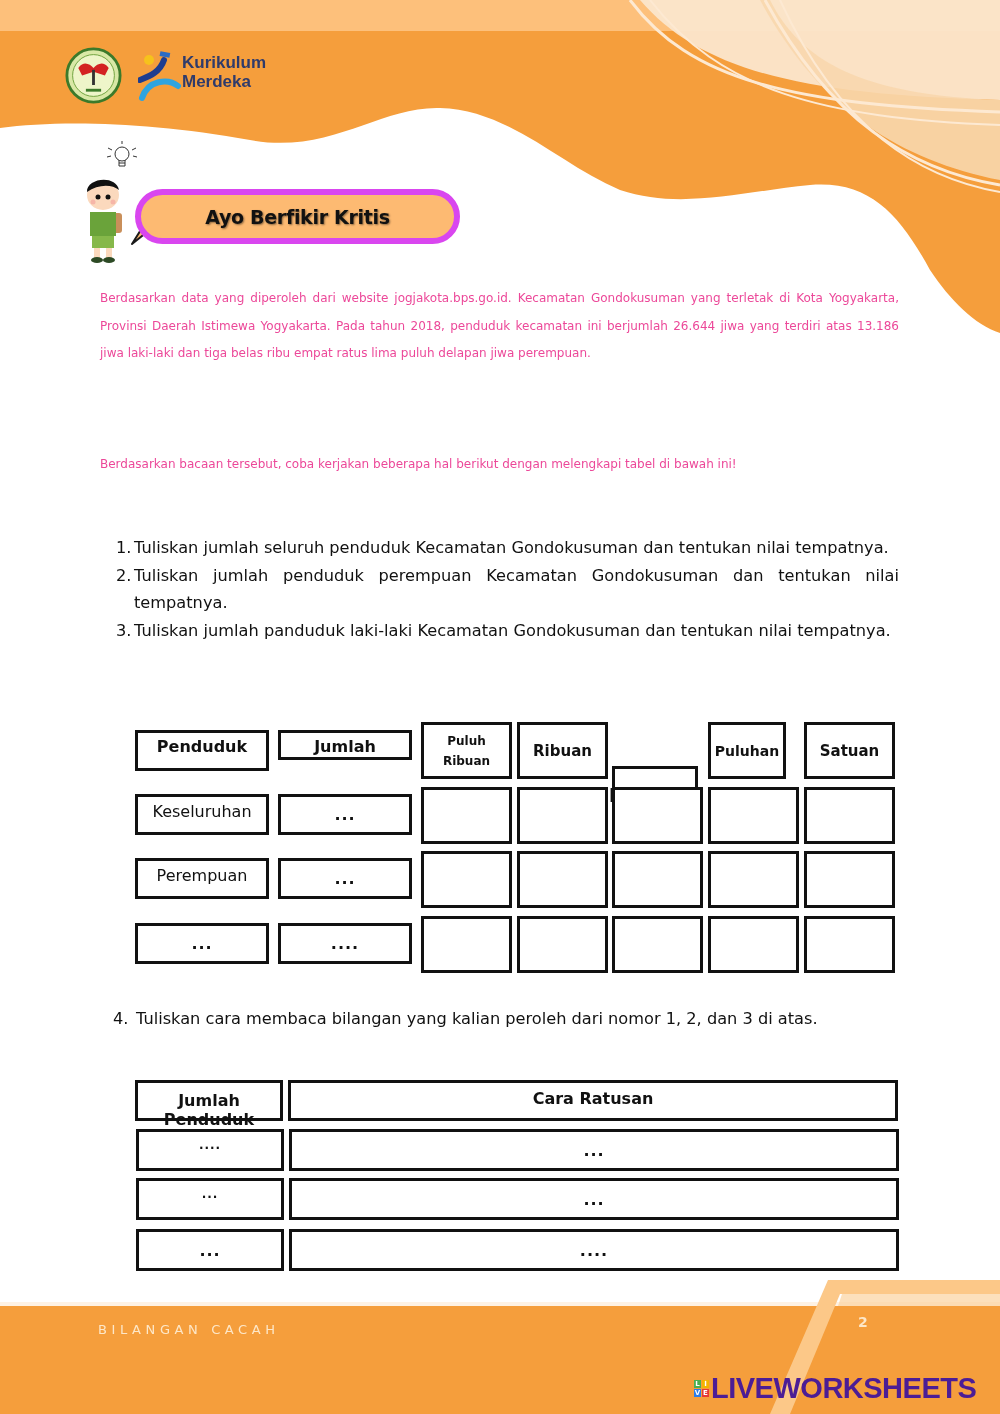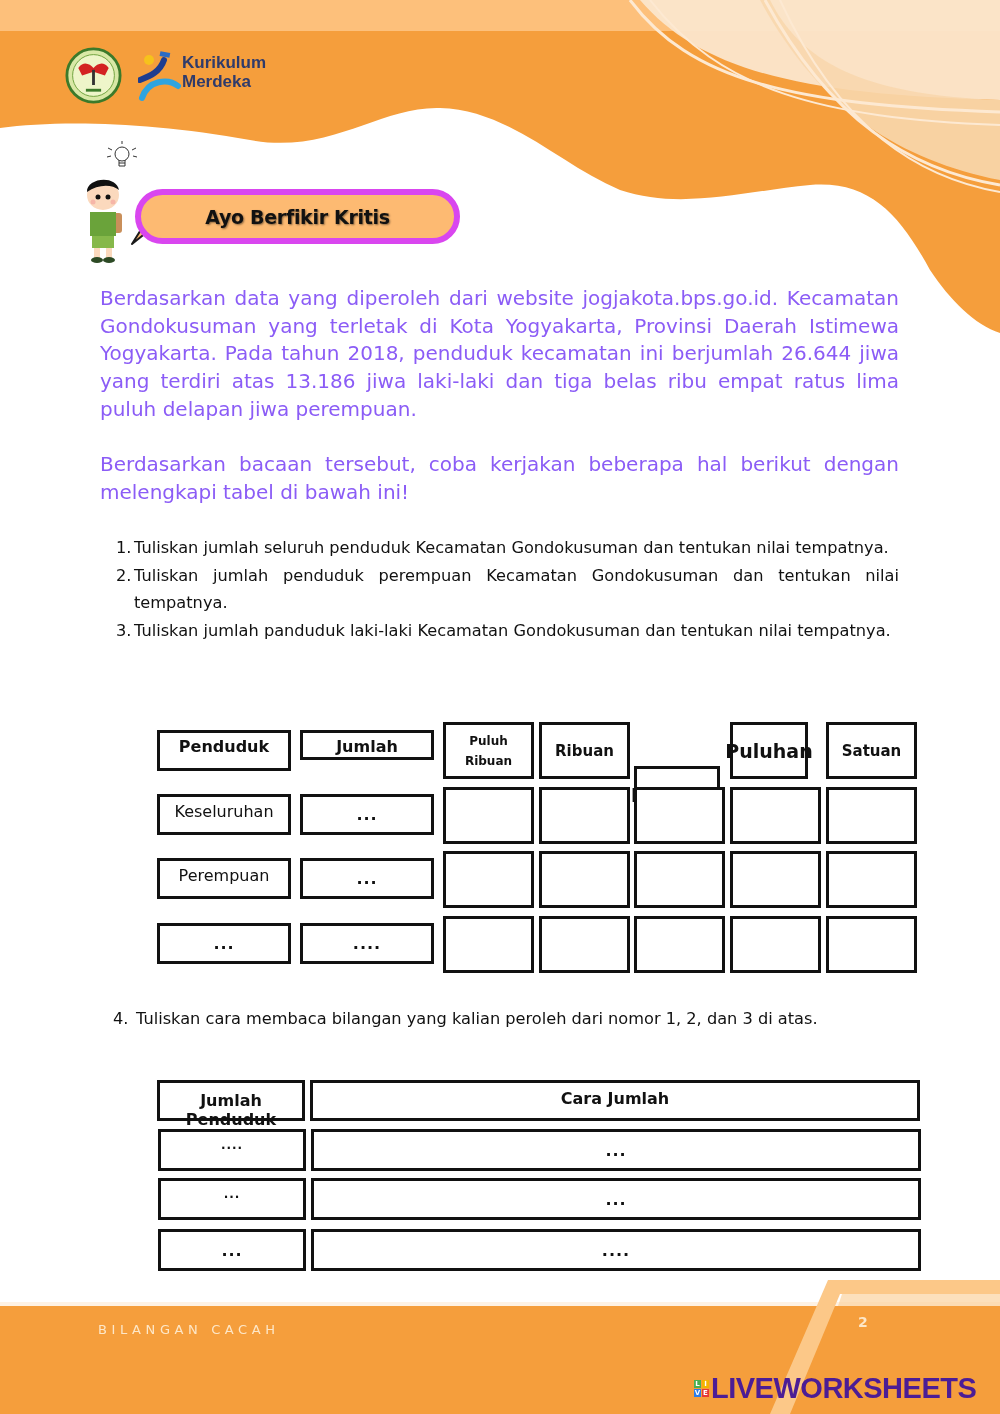--- a/index.html
+++ b/index.html
@@ -11,34 +11,34 @@
   .logo-emblem { position: absolute; left: 65px; top: 47px; width: 57px; height: 57px; z-index: 2; }
   .logo-km { position: absolute; left: 138px; top: 50px; width: 48px; height: 52px; z-index: 2; }
   .km-text { position: absolute; left: 182px; top: 53px; z-index: 2; font-family: "Liberation Sans", sans-serif; font-weight: bold; font-size: 17px; line-height: 19px; color: #2f3b6b; }
 
   .kid { position: absolute; left: 78px; top: 140px; width: 66px; height: 128px; z-index: 2; }
 
   .bubble { position: absolute; left: 135px; top: 189px; width: 325px; height: 55px; background: #fdba72; border: 6px solid #d946ef; border-radius: 28px; z-index: 2; display: flex; align-items: center; justify-content: center; }
   .bubble-tail { position: absolute; left: 130px; top: 220px; width: 30px; height: 26px; z-index: 1; }
   .bubble-title { font-family: "DejaVu Sans", sans-serif; font-weight: bold; font-size: 19px; color: #111; text-shadow: 1px 1px 2px rgba(0,0,0,0.45); letter-spacing: -0.3px; }
 
-  .content { position: absolute; left: 100px; width: 799px; z-index: 2; font-family: "DejaVu Sans", sans-serif; font-size: 20px; line-height: 27.7px; color: #8b5cf6; }
+  .content { position: absolute; left: 100px; width: 799px; z-index: 2; font-family: "DejaVu Sans", sans-serif; font-size: 12px; line-height: 27.7px; color: #ec4899; }
   .para { text-align: justify; text-align-last: left; }
   .p1 { top: 285px; }
   .p2 { top: 451px; }
 
   .qlist { position: absolute; left: 116px; top: 534px; width: 783px; z-index: 2; font-family: "DejaVu Sans", sans-serif; font-size: 16.2px; line-height: 27.7px; }
   .qitem { display: flex; text-align: justify; }
   .qnum { width: 18px; flex: none; }
   .qtext { flex: 1; text-align: justify; text-align-last: left; }
 
   .q4 { position: absolute; left: 113px; top: 1005px; width: 760px; z-index: 2; font-family: "DejaVu Sans", sans-serif; font-size: 16.2px; line-height: 27.7px; display: flex; }
   .q4 .qnum { width: 23px; }
 
-  .box { position: absolute; border: 3px solid #111; background: #fff; z-index: 2; display: flex; align-items: center; justify-content: center; text-align: center; font-family: "DejaVu Sans", sans-serif; margin-left: 22px; }
+  .box { position: absolute; border: 3px solid #111; background: #fff; z-index: 2; display: flex; align-items: center; justify-content: center; text-align: center; font-family: "DejaVu Sans", sans-serif; }
   .hdr { font-weight: bold; font-size: 16px; }
   .hdr-sm { font-weight: bold; font-size: 12px; line-height: 20px; }
   .cell-txt { font-size: 16px; }
   .dots { font-size: 16px; font-weight: bold; letter-spacing: 1px; }
 
   .footer-title { position: absolute; left: 98px; top: 1322px; z-index: 3; color: #fde7c8; font-family: "DejaVu Sans", sans-serif; font-size: 13px; letter-spacing: 4.6px; }
   .page-num { position: absolute; left: 858px; top: 1314px; z-index: 3; color: #fde7c8; font-family: "DejaVu Sans", sans-serif; font-size: 14px; font-weight: bold; }
   .lw { position: absolute; left: 694px; top: 1373px; z-index: 3; display: flex; align-items: center; }
   .lw-badge { display: grid; grid-template-columns: 7px 7px; grid-template-rows: 8px 8px; gap: 1px; margin-right: 2px; }
   .lw-badge span { display: block; font-size: 7px; line-height: 8px; text-align: center; color: #fff; font-weight: bold; font-family: "DejaVu Sans", sans-serif; }
@@ -149,21 +149,21 @@
 <div class="box hdr-sm" style="left:421px;top:722px;width:91px;height:57px;flex-direction:column;">
   <span>Puluh</span>
   <span>Ribuan</span>
 </div>
 <div class="box hdr-sm" style="left:517px;top:722px;width:91px;height:57px;font-size:15px;">
     <span>Ribuan</span>
   </div>
 <div class="box hdr-sm" style="left:612px;top:766px;width:86px;height:57px;font-size:20px;">
     <span>Ratusan</span>
   </div>
-<div class="box hdr-sm" style="left:708px;top:722px;width:78px;height:57px;font-size:19px;">
+<div class="box hdr-sm" style="left:708px;top:722px;width:78px;height:57px;font-size:14px;">
     <span>Puluhan</span>
   </div>
 <div class="box hdr-sm" style="left:804px;top:722px;width:91px;height:57px;font-size:15px;">
     <span>Satuan</span>
   </div>
 
 <div class="box cell-txt" style="left:135px;top:794px;width:134px;height:41px;align-items:flex-start;padding-top:5px;">
     <span>Keseluruhan</span>
   </div>
 <div class="box dots" style="left:278px;top:794px;width:134px;height:41px;">
@@ -201,21 +201,21 @@
 
 <div class="q4">
   <span class="qnum">4.</span>
   <span class="qtext" style="padding-right:20px;">Tuliskan cara membaca bilangan yang kalian peroleh dari nomor 1, 2, dan 3 di atas.</span>
 </div>
 
 <div class="box" style="left:135px;top:1080px;width:148px;height:41px;font-size:16px;font-weight:bold;align-items:flex-start;padding-top:8px;">
     <span>Jumlah Penduduk</span>
   </div>
 <div class="box hdr" style="left:288px;top:1080px;width:610px;height:41px;align-items:flex-start;padding-top:6px;">
-    <span>Cara Jumlah</span>
+    <span>Cara Ratusan</span>
   </div>
 
 <div class="box dots" style="left:136px;top:1129px;width:148px;height:42px;font-size:12px;align-items:flex-start;padding-top:6px;">
     <span>....</span>
   </div>
 <div class="box dots" style="left:289px;top:1129px;width:610px;height:42px;">
     <span>...</span>
   </div>
 
 <div class="box dots" style="left:136px;top:1178px;width:148px;height:42px;font-size:12px;align-items:flex-start;padding-top:6px;">

